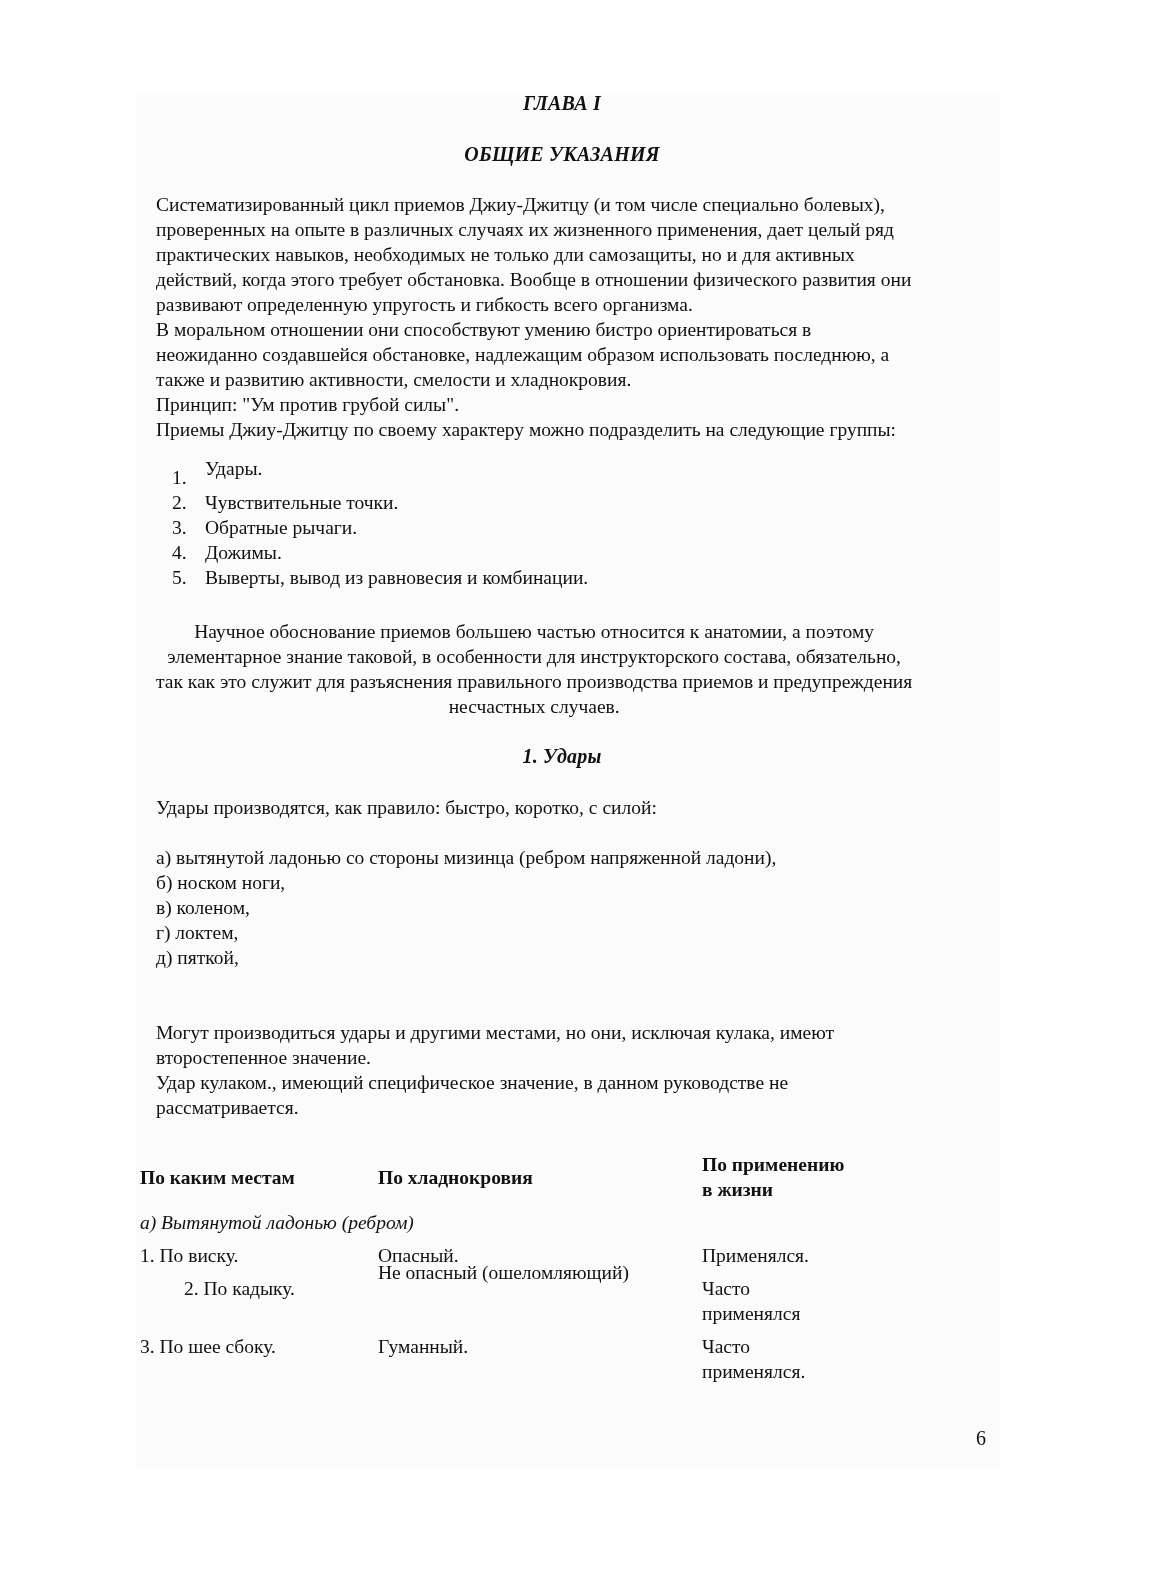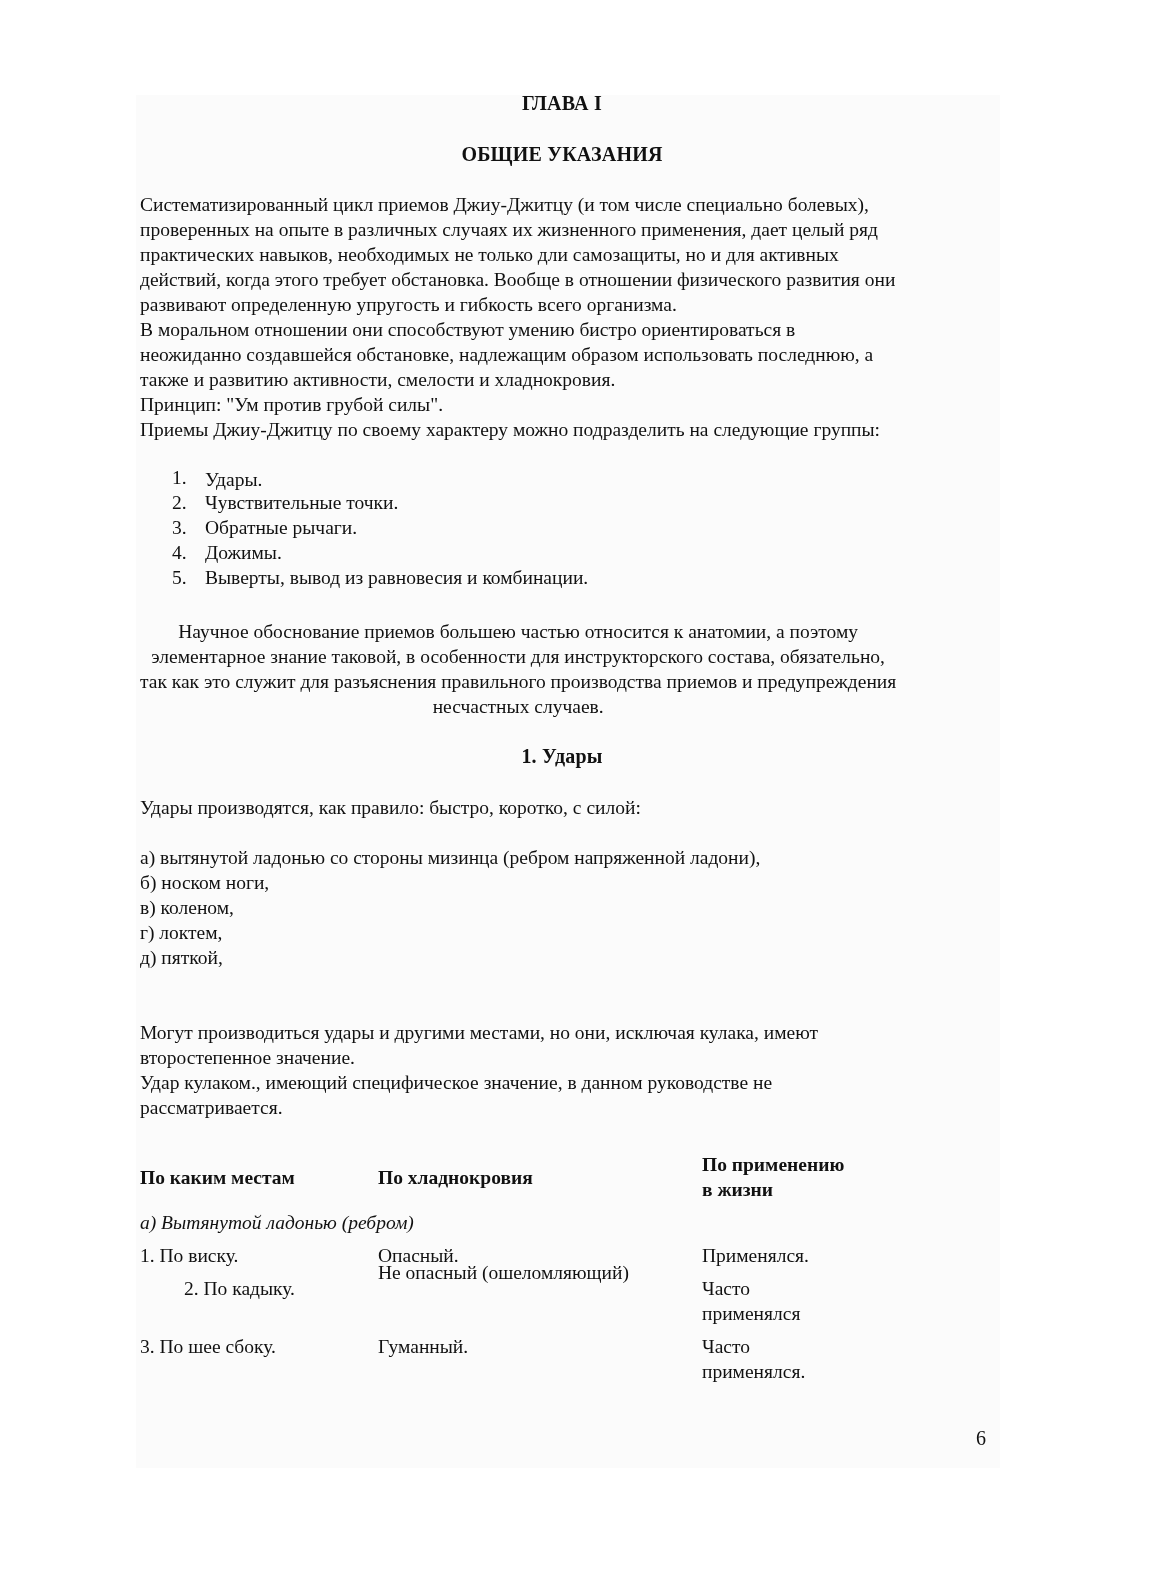--- a/index.html
+++ b/index.html
@@ -12,22 +12,22 @@
     overflow: hidden;
   }
   .page-area {
     position: absolute;
     left: 136px; top: 95px;
     width: 864px; height: 1373px;
     background: #fbfbfb;
   }
   .abs { position: absolute; white-space: nowrap; }
   .h-center { left: 136px; width: 852px; text-align: center; }
-  .h1 { font-weight: bold; font-size: 20px; letter-spacing: 0.2px; }
-  .body-text { font-size: 19.5px; line-height: 25px; left: 140px; }
+  .h1 { font-weight: bold; font-size: 20px; letter-spacing: 0.2px; font-style: italic; }
+  .body-text { font-size: 19.5px; line-height: 25px; left: 156px; }
   .line { display: block; height: 25px; }
   .list-num { position: absolute; left: 172px; font-size: 19.5px; }
   .list-txt { position: absolute; left: 205px; font-size: 19.5px; }
   .th { font-weight: bold; font-size: 19.5px; line-height: 25px; }
   .td { font-size: 19.5px; line-height: 25px; }
   .italic { font-style: italic; }
   .page-num { font-size: 20px; }
 </style>
 </head>
 <body>
@@ -46,21 +46,21 @@
   <span class="line">В моральном отношении они способствуют умению бистро ориентироваться в</span>
   <span class="line">неожиданно создавшейся обстановке, надлежащим образом использовать последнюю, а</span>
   <span class="line">также и развитию активности, смелости и хладнокровия.</span>
   <span class="line">Принцип: "Ум против грубой силы".</span>
   <span class="line">Приемы Джиу-Джитцу по своему характеру можно подразделить на следующие группы:</span>
 </div>
 
 <div>
   <div>
     <span class="list-num" style="top:467px;">1.</span>
-    <span class="list-txt" style="top:469px;">Удары.</span>
+    <span class="list-txt" style="top:458px;">Удары.</span>
   </div>
   <div>
     <span class="list-num" style="top:492px;">2.</span>
     <span class="list-txt" style="top:492px;">Чувствительные точки.</span>
   </div>
   <div>
     <span class="list-num" style="top:517px;">3.</span>
     <span class="list-txt" style="top:517px;">Обратные рычаги.</span>
   </div>
   <div>

